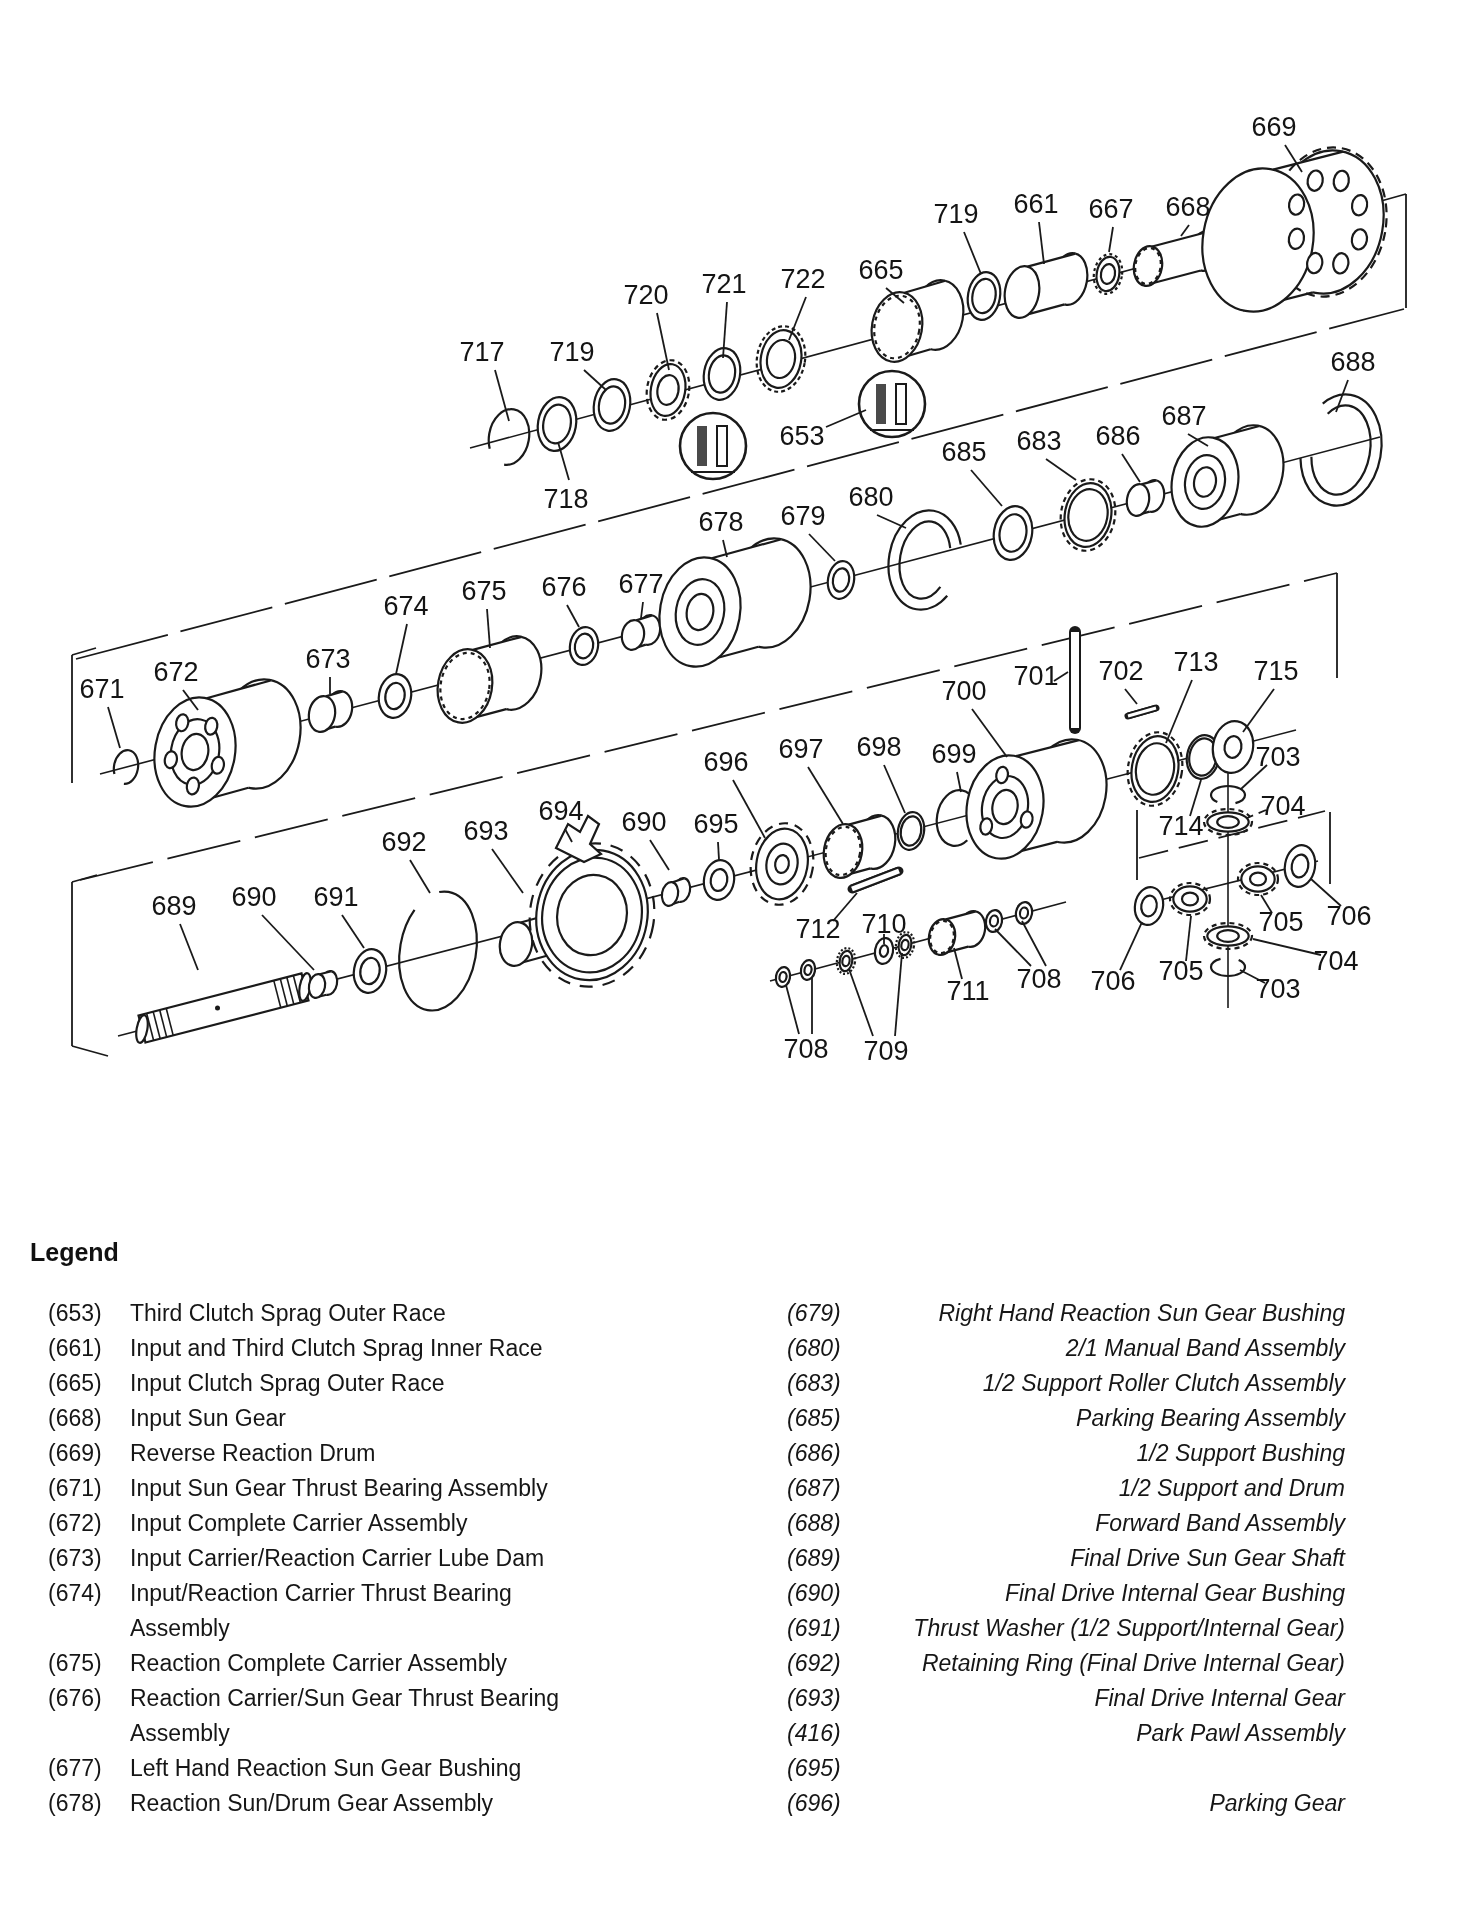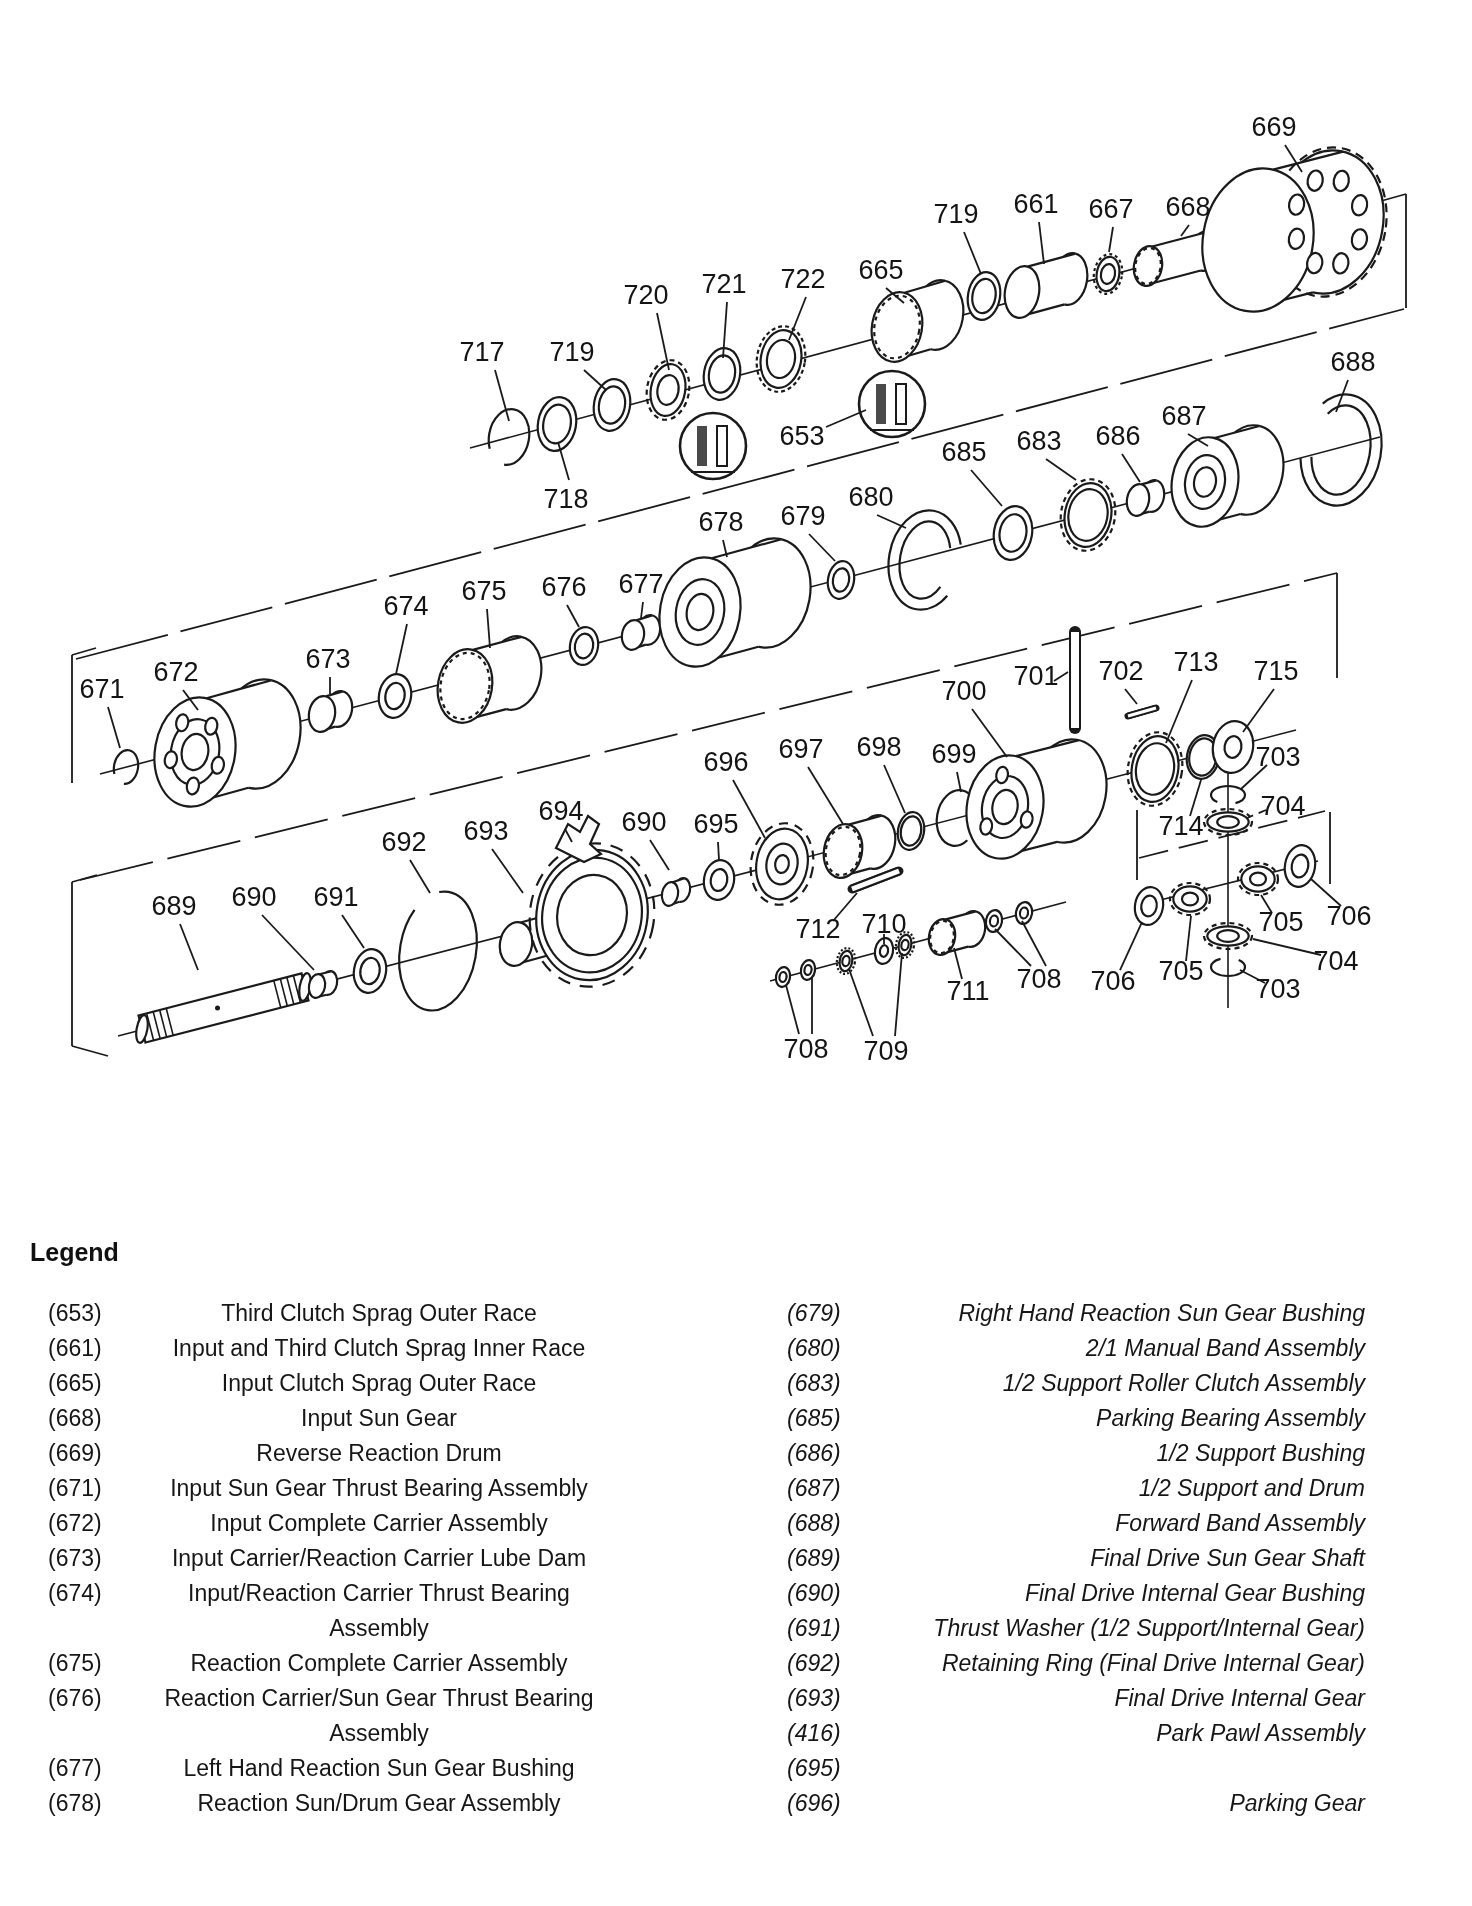--- a/index.html
+++ b/index.html
@@ -4,23 +4,23 @@
 <style>
   html,body{margin:0;padding:0;background:#e8e8e8;}
   .page{position:relative;width:1472px;height:1906px;background:#ffffff;margin:0 auto;
         font-family:"Liberation Sans", sans-serif;color:#141414;overflow:hidden;}
   #diagram-svg{position:absolute;left:0;top:0;}
   .legend{position:absolute;left:0;top:1238px;width:1472px;}
   .legend h2{margin:0 8px 0 30px;font-size:25px;font-weight:bold;color:#111;}
   .lcol{position:absolute;top:58px;}
   .lcol-left{left:48px;width:560px;}
   .lcol-right{left:787px;width:660px;}
-  .lrow{display:grid;grid-template-columns:82px 1fr;font-size:23px;line-height:35px;color:#161616;gap:20px;}
+  .lrow{display:grid;grid-template-columns:82px 1fr;font-size:23px;line-height:35px;color:#161616;}
   .lcol-right .lrow{grid-template-columns:78px 1fr;font-style:italic;}
-  .lcol-left .ldesc{max-width:470px;text-align:center;}
+  .lcol-left .ldesc{max-width:470px;}
   .lcol-right .ldesc{max-width:480px;text-align:right;}
   .lnum{white-space:nowrap;}
   text.callout{font-family:"Liberation Sans", sans-serif;font-size:27px;fill:#141414;}
 </style>
 </head>
 <body>
 
 <div class="page">
   <svg id="diagram-svg" width="1472" height="1140" viewBox="0 0 1472 1140">
       <g>

